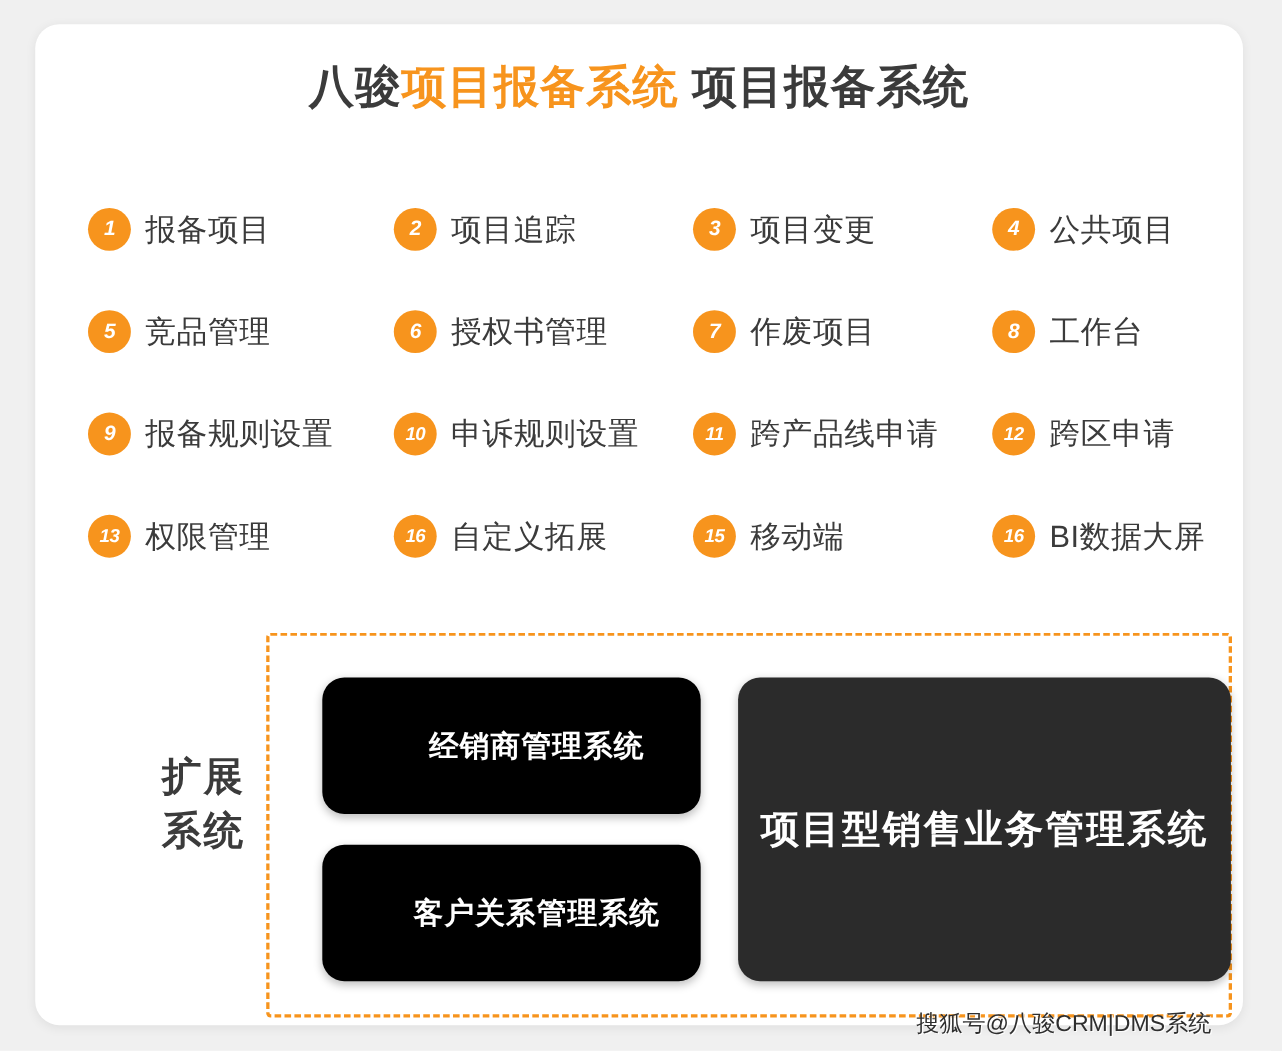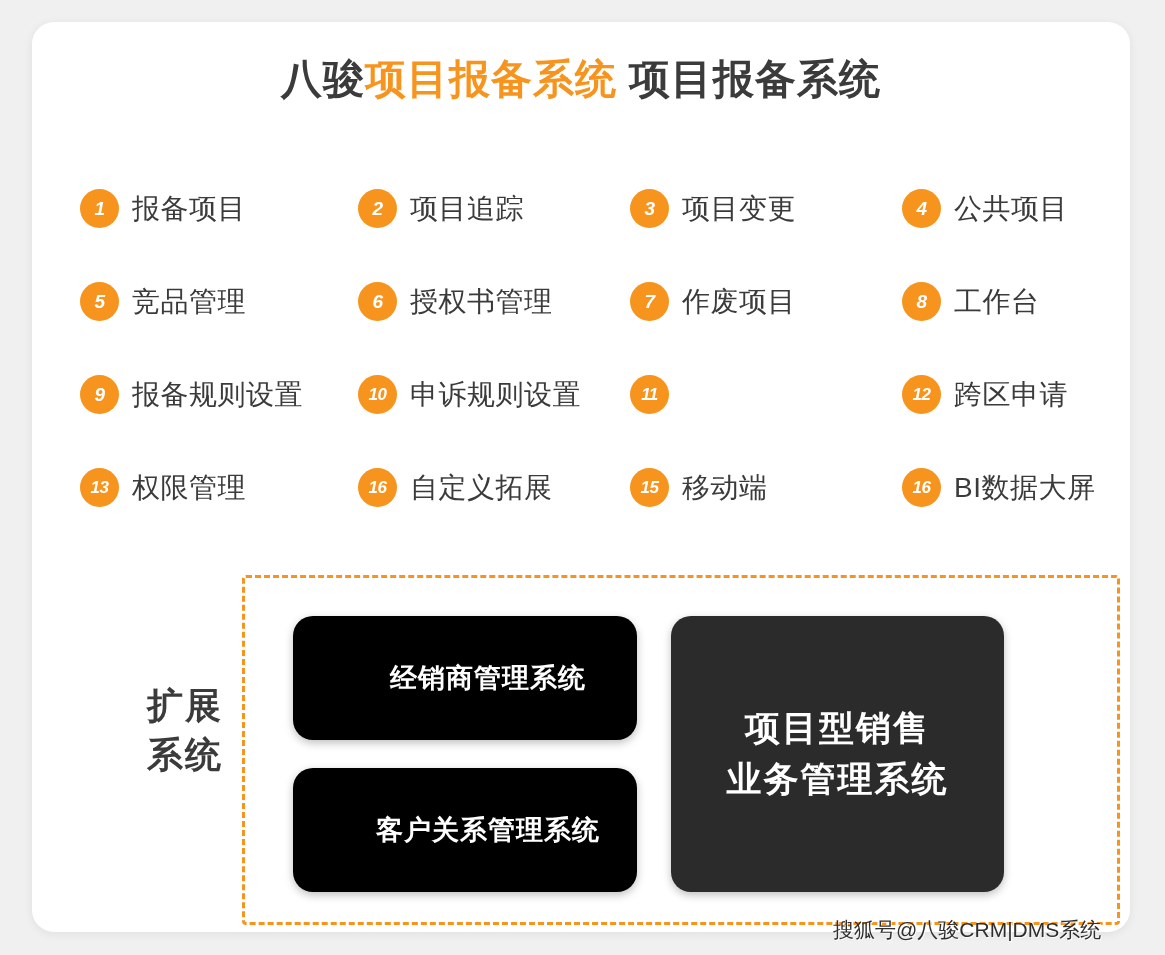--- a/index.html
+++ b/index.html
@@ -139,27 +139,27 @@
     letter-spacing: 1px;
     padding-left: 46px;
   }
 
   .blk-small + .blk-small { margin-top: 28px; }
 
   .blk-big {
     position: absolute;
     left: 426px;
     top: 38px;
-    width: 333px;
+    width: 448px;
     height: 276px;
     background: #2b2b2b;
     font-size: 35px;
     line-height: 1.45;
     letter-spacing: 2px;
-    flex-direction: column;
+    flex-direction: row;
   }
 
   
   .watermark {
     position: absolute;
     left: 833px;
     top: 916px;
     font-size: 21px;
     font-weight: 400;
     color: #2f2f2f;
@@ -226,20 +226,21 @@
         <span class="item-label">报备规则设置</span>
       </div>
 
       <div class="item">
         <span class="badge two-digit">10</span>
         <span class="item-label">申诉规则设置</span>
       </div>
 
       <div class="item">
         <span class="badge two-digit">11</span>
+        <span class="item-label">跨产品线申请</span>
       </div>
 
       <div class="item">
         <span class="badge two-digit">12</span>
         <span class="item-label">跨区申请</span>
       </div>
 
       <div class="item">
         <span class="badge two-digit">13</span>
         <span class="item-label">权限管理</span>

